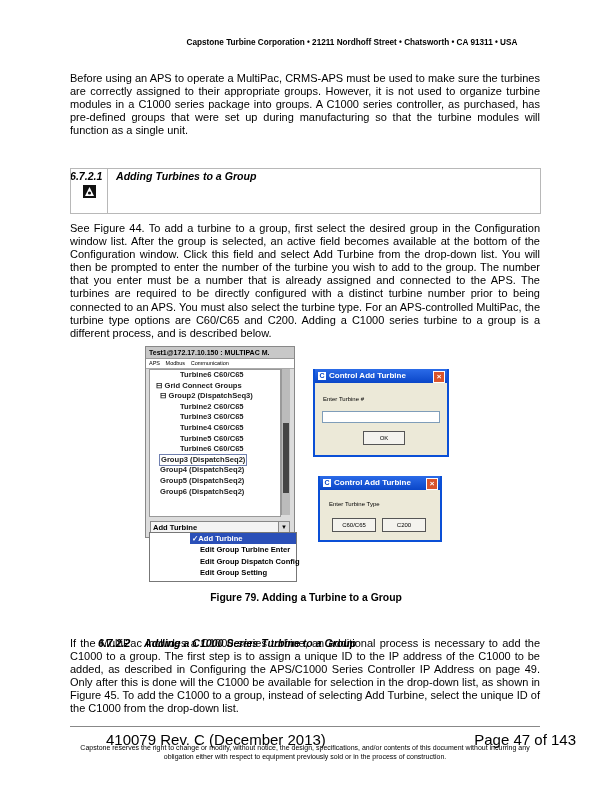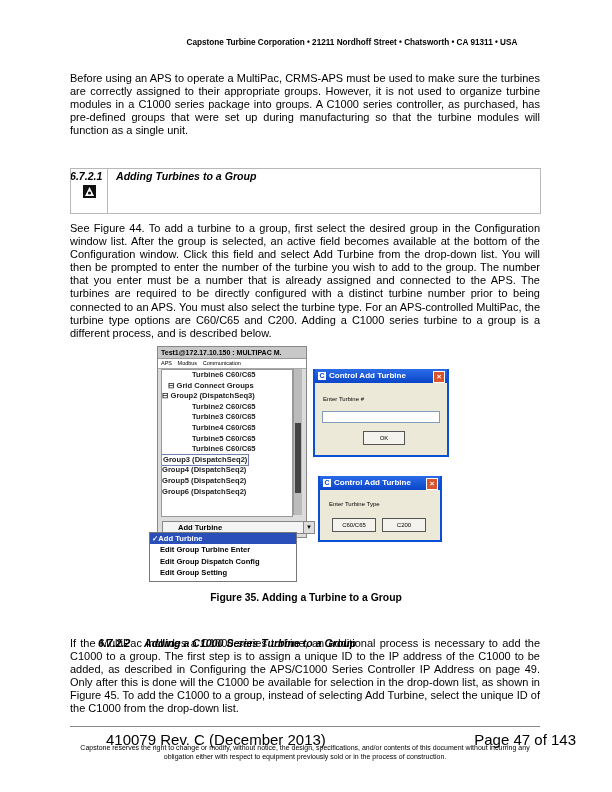--- a/index.html
+++ b/index.html
@@ -6,36 +6,36 @@
   body { width:612px; height:792px; position:relative; overflow:hidden; font-family:"Liberation Sans", sans-serif; color:#000; }
   .header { position:absolute; top:38px; left:0; width:612px; text-align:center; font-weight:bold; font-size:8.2px; line-height:10.5px;padding-left:46px; }
   .para { position:absolute; left:70px; width:470px; font-size:11px; line-height:13.1px; text-align:justify; }
   .heading { position:absolute; left:70px; font-size:10.6px; font-weight:bold; font-style:italic;margin-top:21px; }
   .heading .num { display:inline-block; width:46px; }
   .caution { position:absolute; left:70px; top:168px; width:469px; height:44px; border:1px solid #b8b8b8; display:flex; }
   .caution .iconcell { width:36px; border-right:1px solid #b8b8b8; display:flex; align-items:center; justify-content:center; }
   .caution .icon { width:13px; height:13px; background:#111; display:flex; align-items:center; justify-content:center; }
   .caution .text { flex:1; padding:2px 4px 0 5px; font-size:10.4px; line-height:13.1px; text-align:justify; }
   .shot { position:absolute; left:145px; top:346px; width:150px; height:238px; }
-  .win { position:absolute; left:12px; top:0; width:148px; height:190px; background:#dcdcdc; border:1px solid #888; }
+  .win { position:absolute; left:0; top:0; width:148px; height:190px; background:#dcdcdc; border:1px solid #888; }
   .win .title { height:11px; background:#c8c8c8; font-size:7px; font-weight:bold; padding-left:3px; line-height:11px; border-bottom:1px solid #999; white-space:nowrap; overflow:hidden; }
   .win .menu { height:9px; background:#fff; font-size:5.5px; line-height:9px; padding-left:3px; border-bottom:1px solid #aaa; }
   .win .menu span { margin-right:4px; }
   .tree { position:absolute; left:3px; top:22px; width:130px; height:146px; background:#fff; border:1px solid #999; overflow:hidden; font-size:7.6px; font-weight:bold; line-height:10.6px; color:#222; }
   .tree div { white-space:nowrap; }
   .tree .l0 { padding-left:6px; }
-  .tree .l1 { }
+  .tree .l1 { padding-left:10px; }
   .tree .l2 { padding-left:30px; }
   .tree .sel { outline:1px solid #7080b0; display:inline-block; padding:0 1px; }
   .vscroll { position:absolute; right:4px; top:22px; width:8px; height:146px; background:#bbb; border-left:1px solid #999; }
   .vscroll .thumb { position:absolute; top:54px; left:1px; width:6px; height:70px; background:#444; }
-  .combo { position:absolute; left:4px; top:174px; width:136px; height:11px; background:#f4f4f4; border:1px solid #888; font-size:7.6px; font-weight:bold; line-height:11px; padding-left:15px; }
+  .combo { position:absolute; left:4px; top:174px; width:136px; height:11px; background:#f4f4f4; border:1px solid #888; font-size:7.6px; font-weight:bold; line-height:11px; padding-left:2px; }
   .combo .arrow { position:absolute; right:0; top:0; width:10px; height:11px; background:#ddd; border-left:1px solid #888; font-size:6px; text-align:center; }
   .dropdown { position:absolute; left:4px; top:186px; width:146px; height:48px; background:#fff; border:1px solid #777; font-size:7.6px; font-weight:bold; line-height:11.3px; }
-  .dropdown div { padding-left:10px; white-space:nowrap; }
+  .dropdown div { padding-left:10px; white-space:nowrap;margin-left:40px; }
   .dropdown .active { background:#2a4fb8; color:#fff; padding-left:2px; }
   .dlg { position:absolute; background:#ece9d8; border:2px solid #0a4fd6; border-top:none; }
   .dlg .tb { height:14px; background:linear-gradient(#2b6be8,#0a46c8); color:#fff; font-weight:bold; font-size:8px; line-height:14px; padding-left:3px; position:relative; }
   .dlg .tb .cico { display:inline-block; width:8px; height:8px; background:#fff; color:#0a46c8; font-size:7px; line-height:8px; text-align:center; margin-right:3px; font-weight:bold; }
   .dlg .tb .x { position:absolute; right:2px; top:2px; width:10px; height:10px; background:#d9542c; border:1px solid #fff; color:#fff; font-size:8px; line-height:10px; text-align:center; }
   .dlg .lbl { font-size:6px; position:absolute; }
   .dlg .inp { position:absolute; background:#fff; border:1px solid #7f9db9; }
   .dlg .btn { position:absolute; background:#f4f3ee; border:1px solid #555; font-size:6px; text-align:center; }
   .caption { position:absolute; left:0; width:612px; top:592px; text-align:center; font-weight:bold; font-size:10.4px; }
   .footrule { position:absolute; left:70px; width:470px; top:726px; border-top:1px solid #888; }
@@ -113,21 +113,21 @@
   <div class="btn" style="left:48px; top:62px; width:40px; height:12px; line-height:12px;">OK</div>
 </div>
 
 <div class="dlg" style="left:318px; top:476px; width:120px; height:64px;">
   <div class="tb"><span class="cico">C</span><span>Control Add Turbine</span><span class="x">×</span></div>
   <div class="lbl" style="left:9px; top:25px;">Enter Turbine Type</div>
   <div class="btn" style="left:12px; top:42px; width:42px; height:12px; line-height:12px;">C60/C65</div>
   <div class="btn" style="left:62px; top:42px; width:42px; height:12px; line-height:12px;">C200</div>
 </div>
 
-<div class="caption">Figure 35. Adding a Turbine to a Group</div>
+<div class="caption">Figure 79. Adding a Turbine to a Group</div>
 
 <div class="heading" style="top:616px;padding-left:28px;">
   <span class="num">6.7.2.2</span><span>Adding a C1000 Series Turbine to a Group</span>
 </div>
 
 <div class="para" style="top:637px;">If the MultiPac includes a C1000 series turbine, an additional process is necessary to add the C1000 to a group. The first step is to assign a unique ID to the IP address of the C1000 to be added, as described in Configuring the APS/C1000 Series Controller IP Address on page 49. Only after this is done will the C1000 be available for selection in the drop-down list, as shown in Figure 45. To add the C1000 to a group, instead of selecting Add Turbine, select the unique ID of the C1000 from the drop-down list.</div>
 
 <div class="footrule"></div>
 <div class="foot1">
   <span>410079 Rev. C (December 2013)</span>

